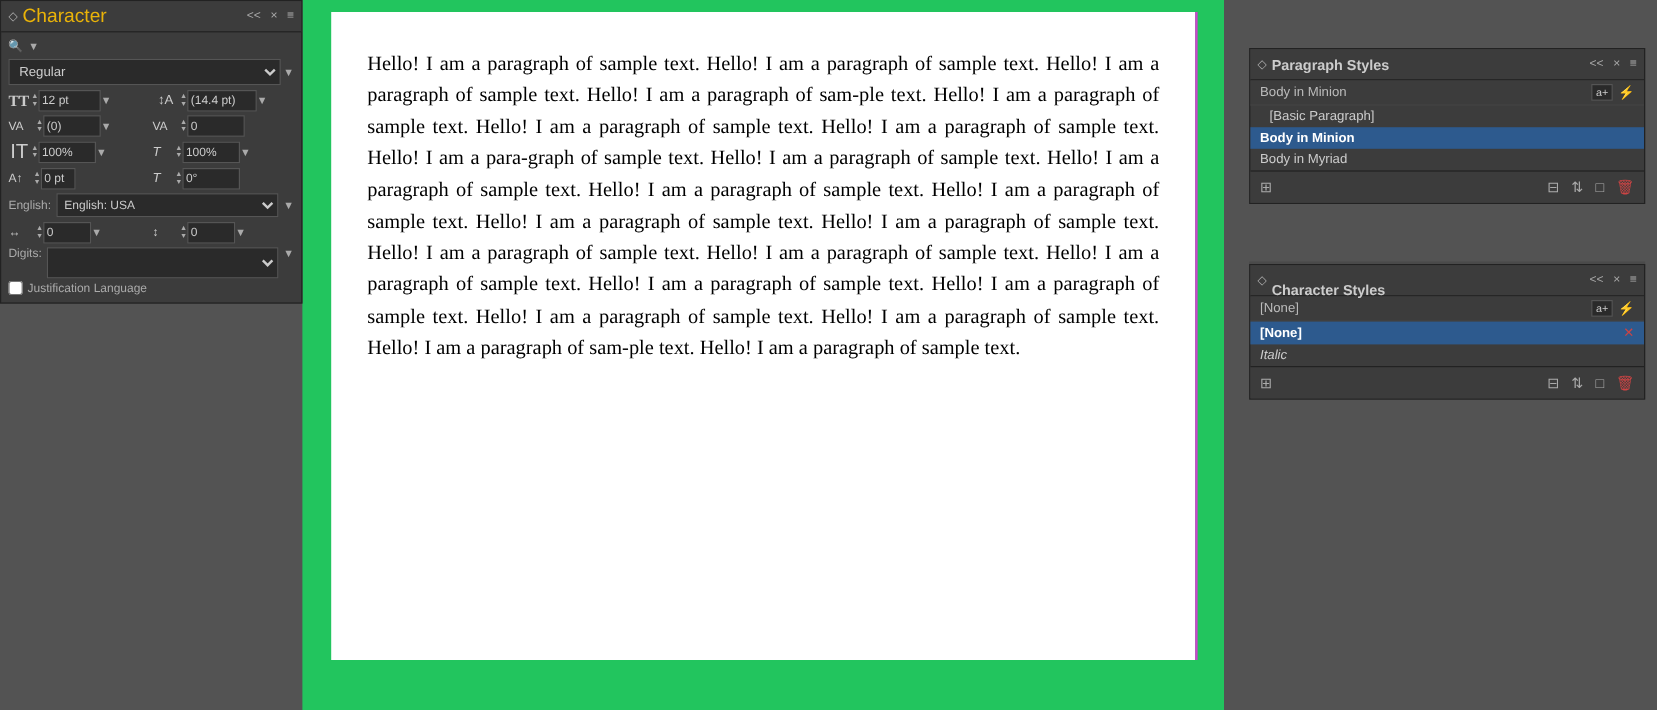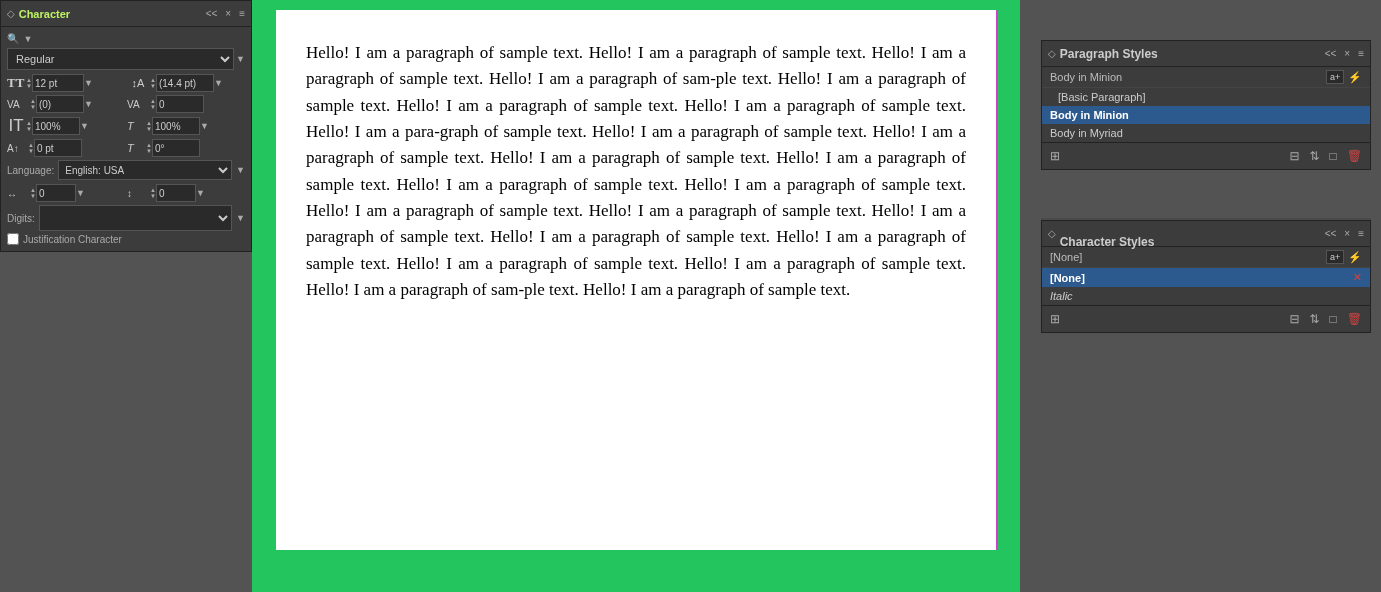--- a/index.html
+++ b/index.html
@@ -78,21 +78,20 @@
       flex: 1;
       background: #2a2a2a;
       border: 1px solid #555;
       color: #ccc;
       font-size: 10px;
       padding: 1px 2px;
       height: 20px;
     }
     .digits-row {
       display: flex;
-      align-items: center;
       margin-bottom: 0;
       gap: 4px;
       font-size: 10px;
       color: #aaa;
     }
     .digits-select {
       flex: 1;
       background: #2a2a2a;
       border: 1px solid #555;
       color: #ccc;
@@ -255,21 +254,21 @@
       gap: 1px;
     }
   </style>
 </head>
 <body>
 
 <div class="character-panel">
   <div class="panel-header">
     <div class="panel-header-title">
       <span style="color:#aaa; font-size:10px;">◇</span>
-      <span style="font-size:11px; color:#bef264; font-weight:bold;">Character</span>
+      <span style="font-size:16px; color:#eab308; font-weight:normal;">Character</span>
     </div>
     <div class="panel-header-controls">
       <span style="cursor:pointer;">&lt;&lt;</span>
       <span style="cursor:pointer;">×</span>
       <span style="cursor:pointer;">≡</span>
     </div>
   </div>
   <div class="panel-body">
 
     <div class="font-row">
@@ -360,37 +359,37 @@
     </div>
 
     <div class="two-cols">
       <div class="col-group">
         <span style="font-size:10px; color:#ccc; width:20px;">A↑</span>
         <div class="spin-group">
           <div class="spin-arrows">
             <span class="spin-arrow">▲</span>
             <span class="spin-arrow">▼</span>
           </div>
-          <input class="spin-input" value="0 pt" style="width: 48px;">
+          <input class="spin-input" value="0 pt" style="width: 29px;">
         </div>
       </div>
       <div class="col-group">
         <span style="font-size:11px; color:#ccc; width:18px; font-style:italic;">T</span>
         <div class="spin-group">
           <div class="spin-arrows">
             <span class="spin-arrow">▲</span>
             <span class="spin-arrow">▼</span>
           </div>
           <input class="spin-input" value="0°" style="width: 48px;">
         </div>
       </div>
     </div>
 
     <div class="language-row">
-      <span>Language:</span>
+      <span>English:</span>
       <select class="language-select">
         <option>English: USA</option>
       </select>
       <span style="color:#aaa; font-size:9px; cursor:pointer;">▼</span>
     </div>
 
     <div class="two-cols">
       <div class="col-group">
         <span style="font-size:10px; color:#ccc; width:22px;">↔</span>
         <div class="spin-group">
@@ -418,21 +417,21 @@
     <div class="digits-row">
       <span>Digits:</span>
       <select class="digits-select">
         <option>Default</option>
       </select>
       <span style="color:#aaa; font-size:9px; cursor:pointer;">▼</span>
     </div>
 
     <div class="checkbox-row">
       <input type="checkbox" style="width: 12px; height: 12px;">
-      <span>Justification Character</span>
+      <span>Justification Language</span>
     </div>
   </div>
 </div>
 
 <div class="canvas-area">
   <div class="page">
     <div style="position:absolute; right:-2px; top:0; bottom:0; width:2px; background:#cc44cc;"></div>
     <p style="font-family:'Times New Roman',Times,serif; font-size:17px; line-height:1.55; text-align:justify; hyphens:manual; color:#000;">Hello! I am a paragraph of sample text. Hello! I am a paragraph of sample text. Hello! I am a paragraph of sample text. Hello! I am a paragraph of sam-ple text. Hello! I am a paragraph of sample text. Hello! I am a paragraph of sample text. Hello! I am a paragraph of sample text. Hello! I am a para-graph of sample text. Hello! I am a paragraph of sample text. Hello! I am a paragraph of sample text. Hello! I am a paragraph of sample text. Hello! I am a paragraph of sample text. Hello! I am a paragraph of sample text. Hello! I am a paragraph of sample text. Hello! I am a paragraph of sample text. Hello! I am a paragraph of sample text. Hello! I am a paragraph of sample text. Hello! I am a paragraph of sample text. Hello! I am a paragraph of sample text. Hello! I am a paragraph of sample text. Hello! I am a paragraph of sample text. Hello! I am a paragraph of sam-ple text. Hello! I am a paragraph of sample text.</p>
   </div>
 </div>

